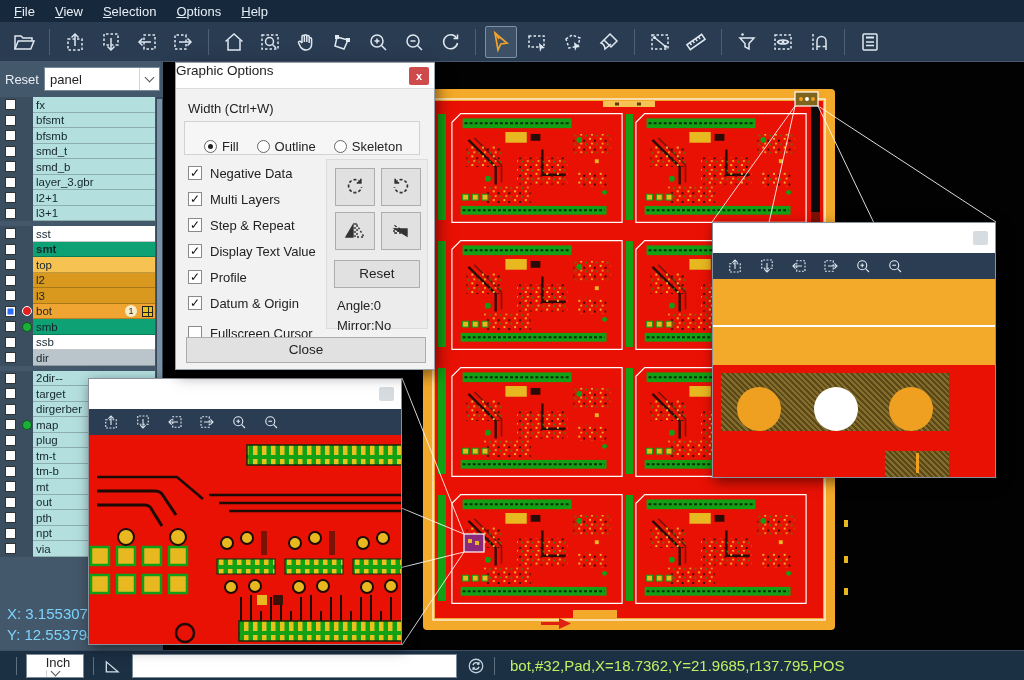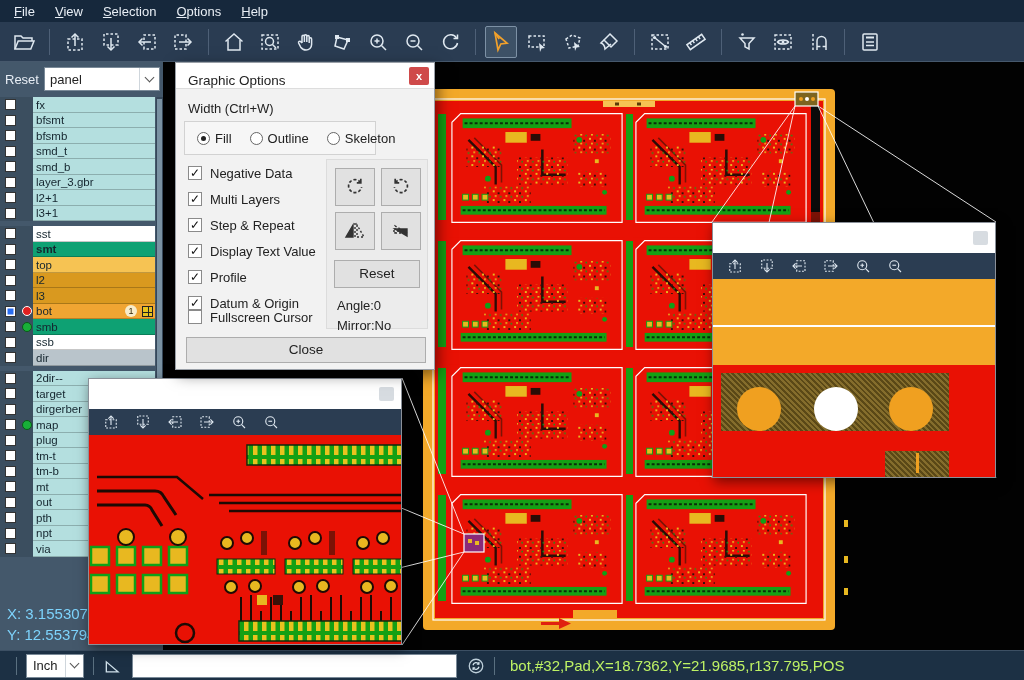--- a/index.html
+++ b/index.html
@@ -47,21 +47,21 @@
            background-size:1px 100%,100% 1px;background-position:5px 0,0 5px;background-repeat:no-repeat;}
   .vscroll{position:absolute;left:156px;top:35px;width:7px;height:470px;background:#36485a;}
   .vscroll .thumb{position:absolute;left:1px;top:2px;width:5px;height:300px;background:#7b93a4;}
   .coords{position:absolute;left:7px;top:541px;color:#7dd3fc;font-size:15px;line-height:21px;}
   
   .canvas{position:absolute;left:163px;top:62px;width:861px;height:588px;background:#020202;z-index:1;}
   
   .statusbar{position:absolute;left:0;top:650px;width:1024px;height:30px;background:#1c3044;
              border-top:1px solid #3c4f63;display:flex;align-items:center;z-index:6;}
   .ssep{width:1px;height:18px;background:#5a7080;margin:0 9px;flex:none;}
-  .unitcombo{width:58px;height:24px;background:#fff;border:1px solid #7a8a98;display:flex;align-items:center;}
+  .unitcombo{width:58px;height:24px;background:#fff;border:1px solid #7a8a98;display:flex;align-items:center;flex-direction:column;}
   .unitcombo .cval{flex:1;font-size:13px;color:#222;padding-left:6px;}
   .unitcombo .chev{width:18px;height:100%;border-left:1px solid #cfd6dc;display:flex;align-items:center;justify-content:center;}
   .cornerico{color:#cfe0ea;display:flex;align-items:center;}
   .cmdinput{width:325px;height:24px;border:1px solid #7a8a98;background:#fff;margin-left:9px;
             font-size:13px;padding:0 5px;font-family:"Liberation Sans",sans-serif;}
   .syncico{color:#cfe0ea;margin-left:10px;display:flex;align-items:center;}
   .statusmsg{color:#bef264;font-size:15px;margin-left:6px;white-space:nowrap;}
   
   .window{position:absolute;border:1px solid #8a9099;box-shadow:2px 4px 12px rgba(0,0,0,.5);background:#fff;}
   .wtitle{height:30px;background:#fff;position:relative;}
@@ -71,27 +71,27 @@
   .wtools .tbtn svg{width:18px;height:18px;}
   .wcontent{position:relative;overflow:hidden;}
   #previewLeft{left:88px;top:378px;width:314px;height:267px;z-index:10;}
   #previewLeft .wcontent{height:209px;background:#e91104;}
   #previewRight{left:712px;top:222px;width:284px;height:256px;z-index:11;}
   #previewRight .wcontent{height:198px;background:#e91104;}
   .hatch{background:#7d641f;background-image:repeating-linear-gradient(45deg,rgba(0,0,0,.28) 0 2px,rgba(255,255,255,.06) 2px 4px);}
   
   .dialog{position:absolute;left:175px;top:62px;width:260px;height:308px;background:#f2f2f2;
           border:1px solid #9aa0a8;box-shadow:3px 5px 14px rgba(0,0,0,.5);z-index:12;font-size:13px;color:#222;}
-  .dtitle{height:26px;background:#fff;border-bottom:1px solid #ddd;display:flex;align-items:flex-end;
-          padding-left:12px;font-size:13.5px;}
+  .dtitle{height:26px;background:#fff;border-bottom:1px solid #ddd;display:flex;align-items:flex-start;
+          padding-left:0;font-size:13.5px;}
   .dclose{position:absolute;right:5px;top:4px;width:20px;height:18px;background:#cf4a4a;color:#fff;
           font-size:11px;font-weight:bold;display:flex;align-items:center;justify-content:center;border-radius:2px;}
   .dwidth{position:absolute;left:12px;top:38px;}
-  .dgroup{position:absolute;left:8px;top:58px;width:192px;height:34px;border:1px solid #d2d2d2;background:#f6f6f6;
-          display:flex;align-items:center;padding-left:12px;}
+  .dgroup{position:absolute;left:8px;top:58px;width:236px;height:34px;border:1px solid #d2d2d2;background:#f6f6f6;
+          display:flex;align-items:flex-end;padding-left:19px;}
   .radio{display:flex;align-items:center;margin-right:18px;}
   .rdo{width:13px;height:13px;border-radius:50%;border:1px solid #666;background:#fff;margin-right:5px;position:relative;flex:none;}
   .rdo.sel::after{content:"";position:absolute;left:3px;top:3px;width:5px;height:5px;border-radius:50%;background:#222;}
   .dcheck{position:absolute;left:12px;width:140px;height:20px;display:flex;align-items:center;}
   .ckb{width:14px;height:14px;background:#fff;border:1px solid #8a8a8a;margin-right:8px;flex:none;
        display:flex;align-items:center;justify-content:center;font-size:12px;color:#111;line-height:1;}
   .rightbox{position:absolute;left:150px;top:96px;width:102px;height:170px;background:#ececec;border:1px solid #dcdcdc;}
   .btn2x2{display:grid;grid-template-columns:40px 40px;gap:6px;padding:8px;}
   .sqbtn{width:40px;height:38px;background:#e1e1e1;border:1px solid #adadad;display:flex;
          align-items:center;justify-content:center;color:#333;}
@@ -893,21 +893,21 @@
           <span>Display Text Value</span>
         </div>
         <div class="dcheck" style="top: 204px;">
           <span class="ckb">✓</span>
           <span>Profile</span>
         </div>
         <div class="dcheck" style="top: 230px;">
           <span class="ckb">✓</span>
           <span>Datum &amp; Origin</span>
         </div>
-        <div class="dcheck" style="top: 244px; align-items: center;">
+        <div class="dcheck" style="top: 260px; align-items: center;">
           <span class="ckb"></span>
           <span>Fullscreen Cursor</span>
         </div>
       </div>
     <div class="rightbox">
       <div class="btn2x2">
         <span class="sqbtn">
           <svg viewBox="0 0 24 24" fill="none" stroke="#333" stroke-width="1.7">
               <path d="M17.5 7.5A6.5 6.5 0 1 0 18.5 12" stroke-dasharray="3 2"></path>
               <path d="M17.8 3.8v4h-4"></path>

